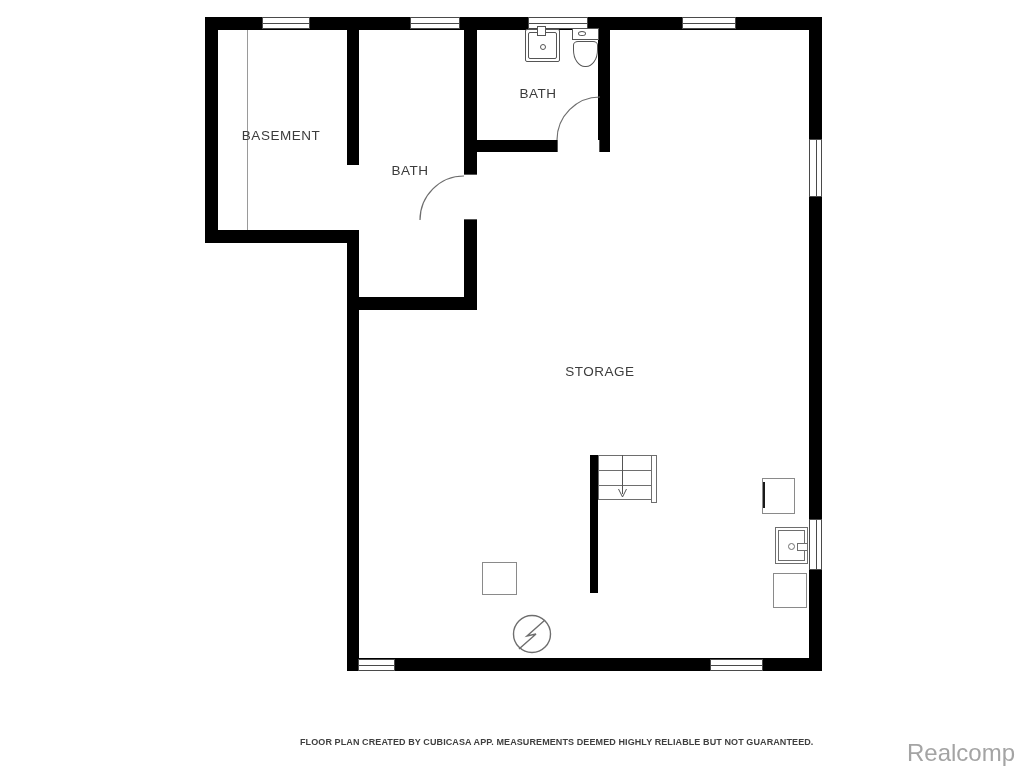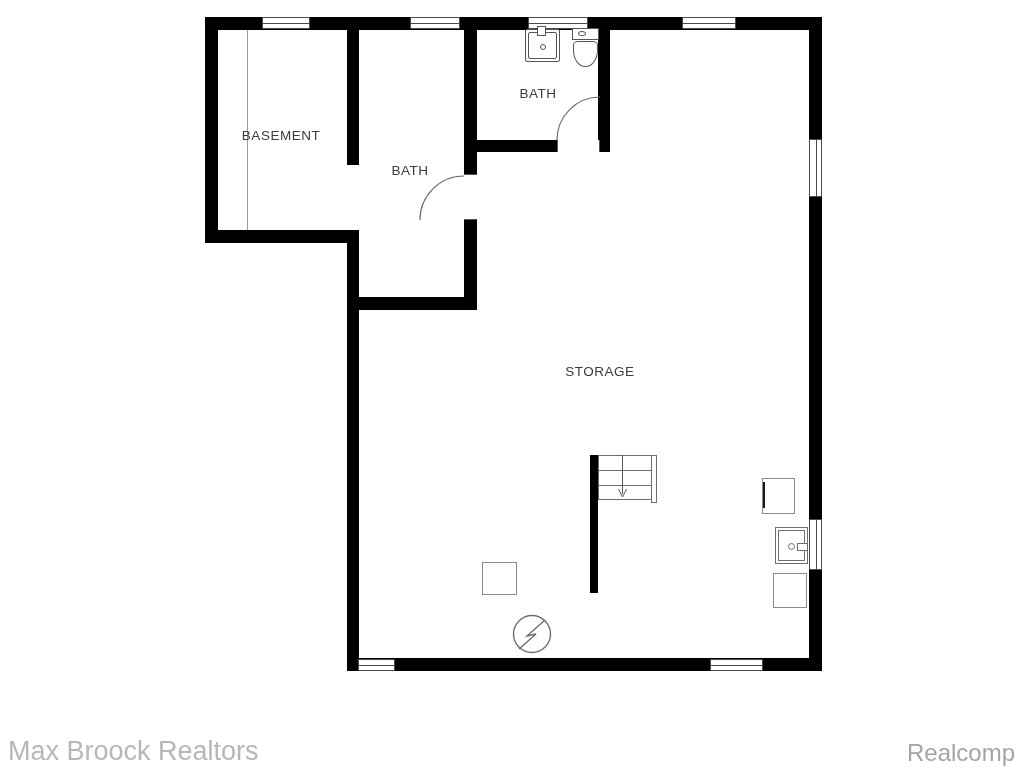--- a/index.html
+++ b/index.html
@@ -101,16 +101,16 @@
     <path d="M618.5,489 L622.5,497 L626.5,489" fill="none" stroke="#555" stroke-width="1"></path>
     <circle cx="532" cy="634" r="18.5" fill="none" stroke="#6e6e6e" stroke-width="1.4"></circle>
     <path d="M545,620 L527,636 L536,634 L519,649" fill="none" stroke="#6e6e6e" stroke-width="1.4"></path>
   </svg>
 
   <div class="room-label" style="left:281px;top:135px;">BASEMENT</div>
   <div class="room-label" style="left:410px;top:170px;">BATH</div>
   <div class="room-label" style="left:538px;top:93px;text-align:right;">BATH</div>
   <div class="room-label" style="left:600px;top:371px;">STORAGE</div>
 
-  <div class="wm-left">Max Broock Realtors</div>
+  <div class="disclaimer">FLOOR PLAN CREATED BY CUBICASA APP. MEASUREMENTS DEEMED HIGHLY RELIABLE BUT NOT GUARANTEED.</div>
   <div class="wm-right">Realcomp</div>
 
 </div>
 
 </body></html>

